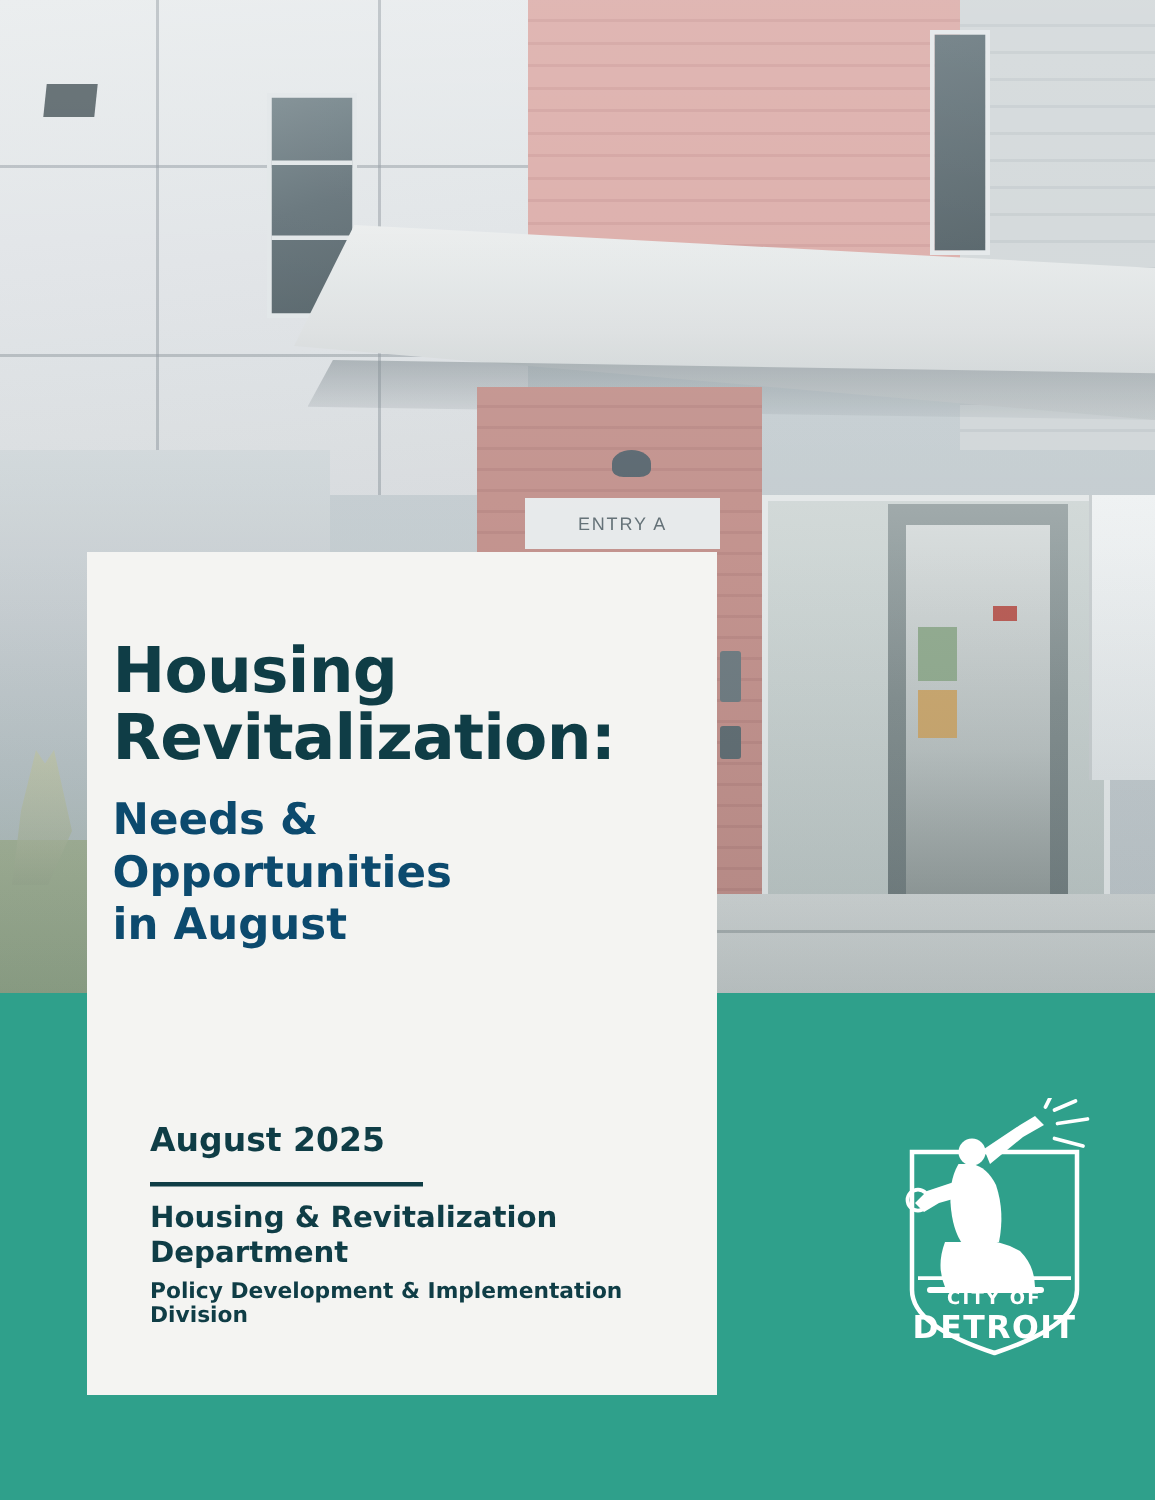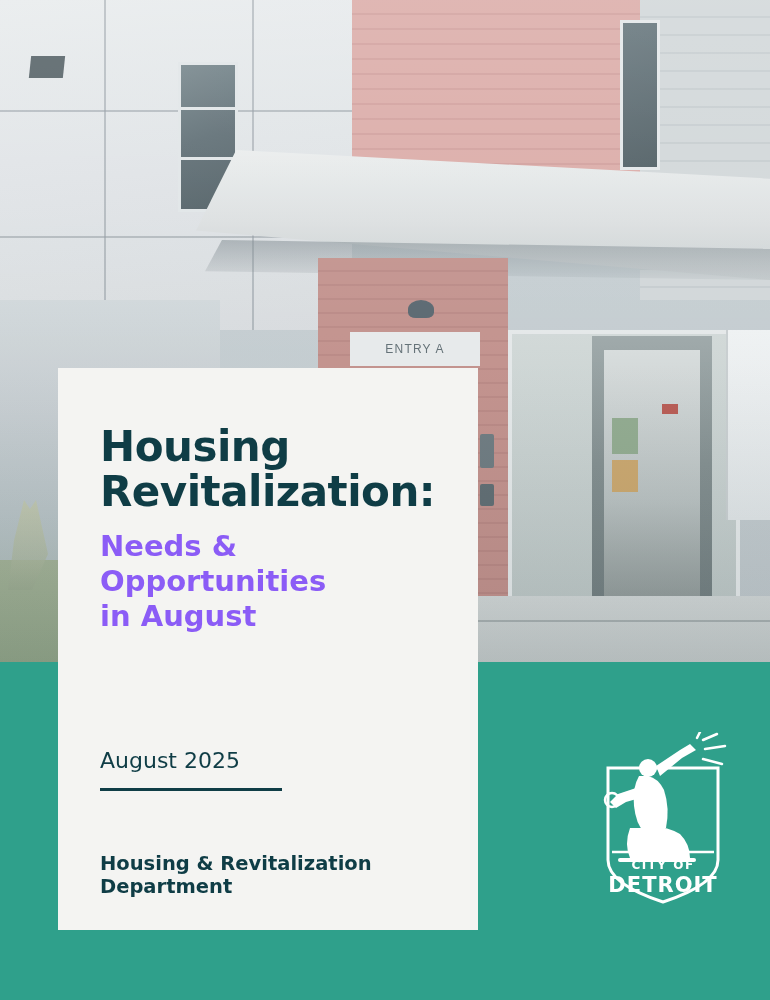--- a/index.html
+++ b/index.html
@@ -253,57 +253,57 @@
   
   .card {
     position: absolute;
     left: 58px; top: 368px;
     width: 420px; height: 562px;
     background: #f4f4f2;
   }
   .card-inner {
     position: absolute;
     left: 0; top: 0; right: 0; bottom: 0;
-    padding: 56px 30px 0 42px;
+    padding: 56px 30px 0 17px;
     box-sizing: border-box;
   }
   .title-main {
     color: #0f3d46;
     font-size: 42px;
     line-height: 1.08;
     font-weight: bold;
     letter-spacing: -0.5px;
     margin: 0;
     font-family: "DejaVu Sans", sans-serif;
   }
   .title-sub {
-    color: #8b5cf6;
+    color: #0c4a6e;
     font-size: 29px;
     line-height: 1.22;
     font-weight: bold;
     margin: 14px 0 0 0;
     font-family: "DejaVu Sans", sans-serif;
   }
   .date {
     position: absolute;
     left: 42px; top: 380px;
     color: #0f3d46;
     font-size: 22px;
-    font-weight: normal;
+    font-weight: bold;
     font-family: "DejaVu Sans", sans-serif;
   }
   .rule {
     position: absolute;
     left: 42px; top: 420px;
     width: 182px; height: 3px;
     background: #0f3d46;
   }
   .dept {
     position: absolute;
-    left: 42px; top: 484px;
+    left: 42px; top: 432px;
     color: #0f3d46;
     font-size: 19.5px;
     font-weight: bold;
     font-family: "DejaVu Sans", sans-serif;
   }
   .division {
     position: absolute;
     left: 42px; top: 485px;
     color: #0f3d46;
     font-size: 14.5px;
@@ -383,20 +383,21 @@
         <span>Revitalization:</span>
       </h1>
       <h2 class="title-sub">
         <span>Needs &amp; Opportunities</span><br>
         <span>in August</span>
       </h2>
     </div>
     <div class="date">August 2025</div>
     <div class="rule"></div>
     <div class="dept">Housing &amp; Revitalization Department</div>
+    <div class="division">Policy Development &amp; Implementation Division</div>
   </div>
 
   <div class="logo">
     <svg width="196" height="190" viewBox="0 0 196 190" aria-hidden="true">
 
       <path d="M68 36 L178 36 L178 128 Q178 152 123 170 Q68 152 68 128 Z" fill="none" stroke="#ffffff" stroke-width="3"></path>
 
       <line x1="72" y1="120" x2="174" y2="120" stroke="#ffffff" stroke-width="2.5"></line>
       <text x="123" y="137" text-anchor="middle" fill="#ffffff" font-family="DejaVu Sans, sans-serif" font-size="12" font-weight="bold" letter-spacing="1.5">CITY OF</text>
       <text x="123" y="160" text-anchor="middle" fill="#ffffff" font-family="DejaVu Sans, sans-serif" font-size="21" font-weight="bold" letter-spacing="1">DETROIT</text>

